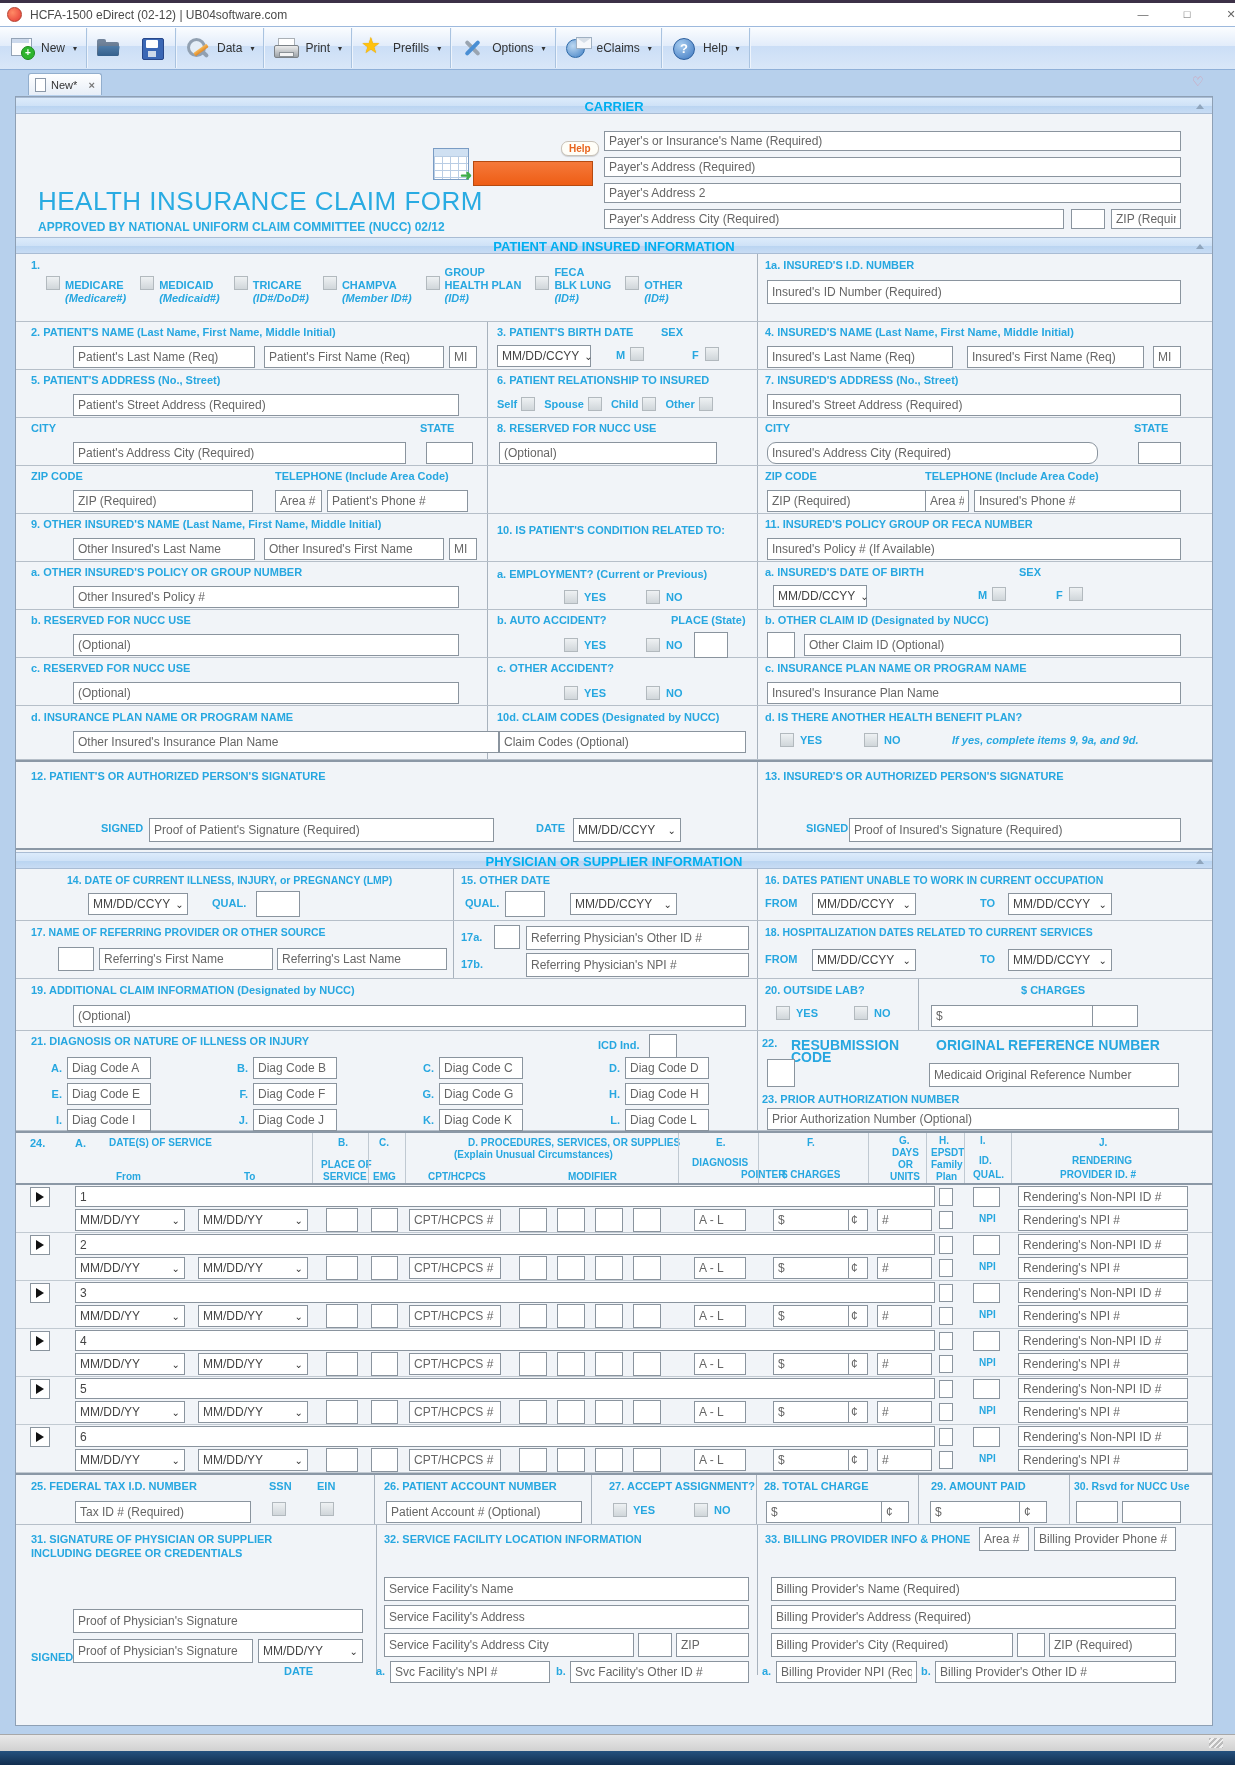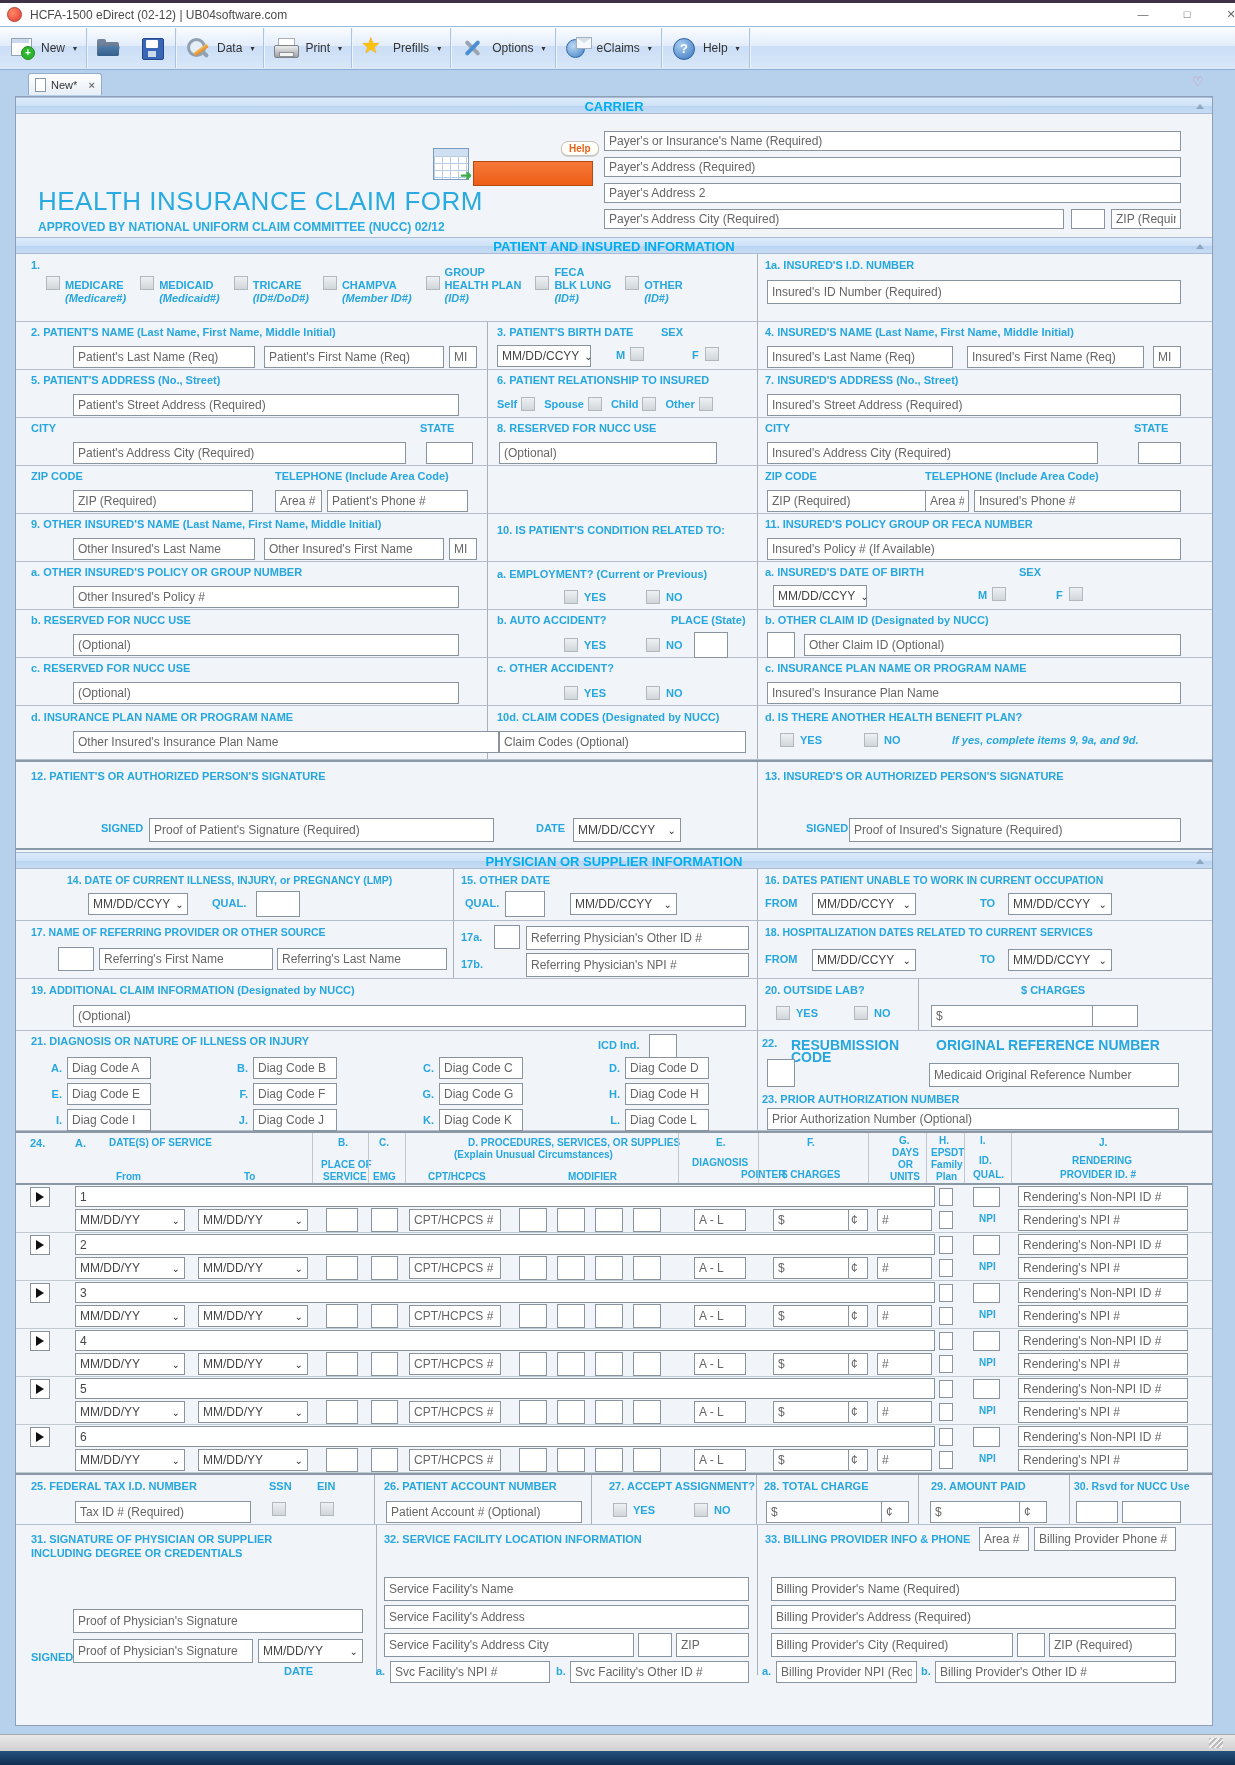--- a/index.html
+++ b/index.html
@@ -358,21 +358,21 @@
     <div class="row" style="top:321px;height:48px;">
       <div class="vd" style="left:471px;"></div>
       <div class="vd" style="left:741px;"></div>
       <span class="lb" style="left:15px;top:4px;">CITY</span>
       <input class="in" style="left: 57px; top: 24px; width: 333px;" placeholder="Patient's Address City (Required)">
       <span class="lb" style="left:404px;top:4px;">STATE</span>
       <input class="in" style="left: 410px; top: 24px; width: 47px;">
       <span class="lb" style="left:481px;top:4px;">8. RESERVED FOR NUCC USE</span>
       <input class="in" style="left: 483px; top: 24px; width: 218px;" placeholder="(Optional)">
       <span class="lb" style="left:749px;top:4px;">CITY</span>
-      <input class="in" style="left: 751px; top: 24px; width: 331px;" placeholder="Insured's Address City (Required)">
+      <input class="in" style="left: 751px; top: 24px; width: 331px; border-radius: 9px;" placeholder="Insured's Address City (Required)">
       <span class="lb" style="left:1118px;top:4px;">STATE</span>
       <input class="in" style="left: 1122px; top: 24px; width: 43px;">
     </div>
 
     <div class="row" style="top:369px;height:48px;">
       <div class="vd" style="left:471px;"></div>
       <div class="vd" style="left:741px;"></div>
       <span class="lb" style="left:15px;top:4px;">ZIP CODE</span>
       <input class="in" style="left: 57px; top: 24px; width: 180px;" placeholder="ZIP (Required)">
       <span class="lb" style="left:259px;top:4px;">TELEPHONE (Include Area Code)</span>

